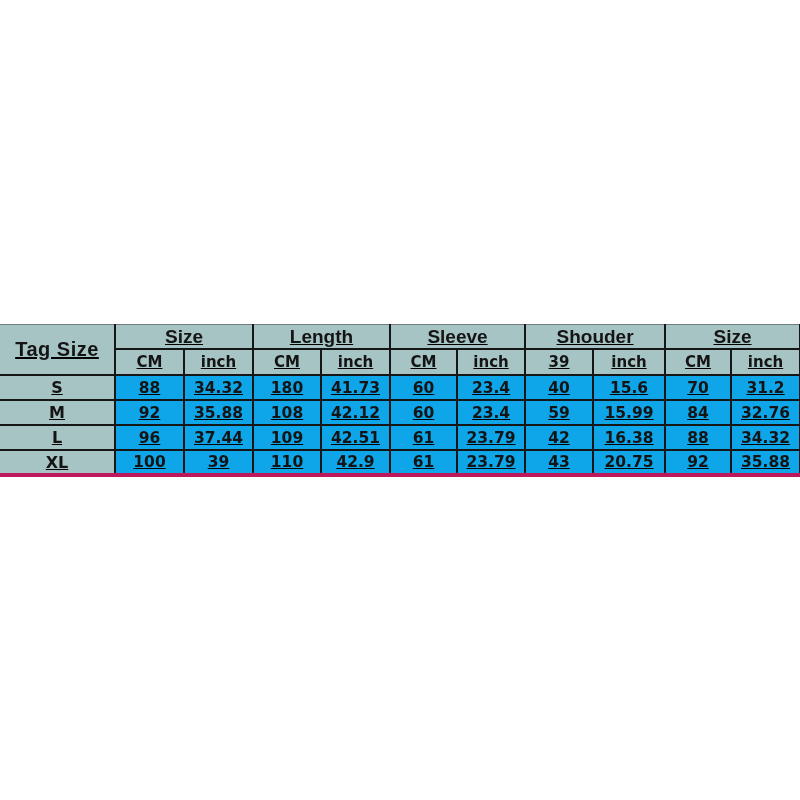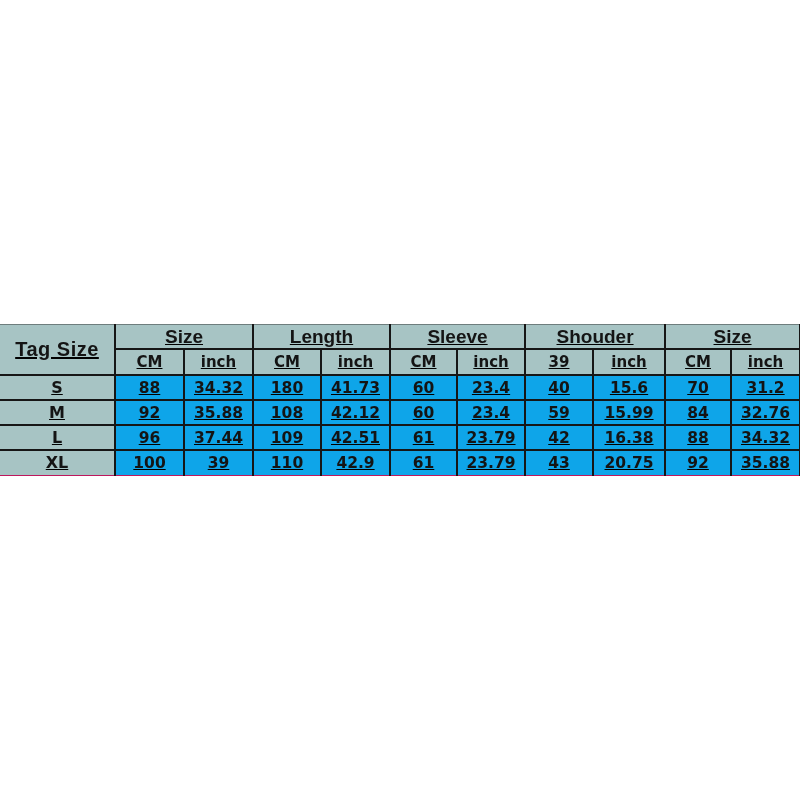--- a/index.html
+++ b/index.html
@@ -32,21 +32,21 @@
     text-align: center;
     vertical-align: middle;
     color: #141414;
     border: 2px solid #161616;
     overflow: hidden;
     white-space: nowrap;
   }
   
   .size-table .col-first { border-left: 0; }
   .size-table tr.row-groups th { border-top: 1px solid #6e7d7d; }
-  .size-table tr.row-last td { border-bottom: 1px solid #be185d; }
+  .size-table tr.row-last td { border-bottom: 4px solid #be185d; }
 
   .hdr { background: #a7c4c4; }
   .dat { background: #0ea5e9; }
 
   .corner {
     font: bold 20px "Liberation Sans", sans-serif;
     letter-spacing: 0.5px;
   }
   .group {
     font: bold 19px "Liberation Sans", sans-serif;

